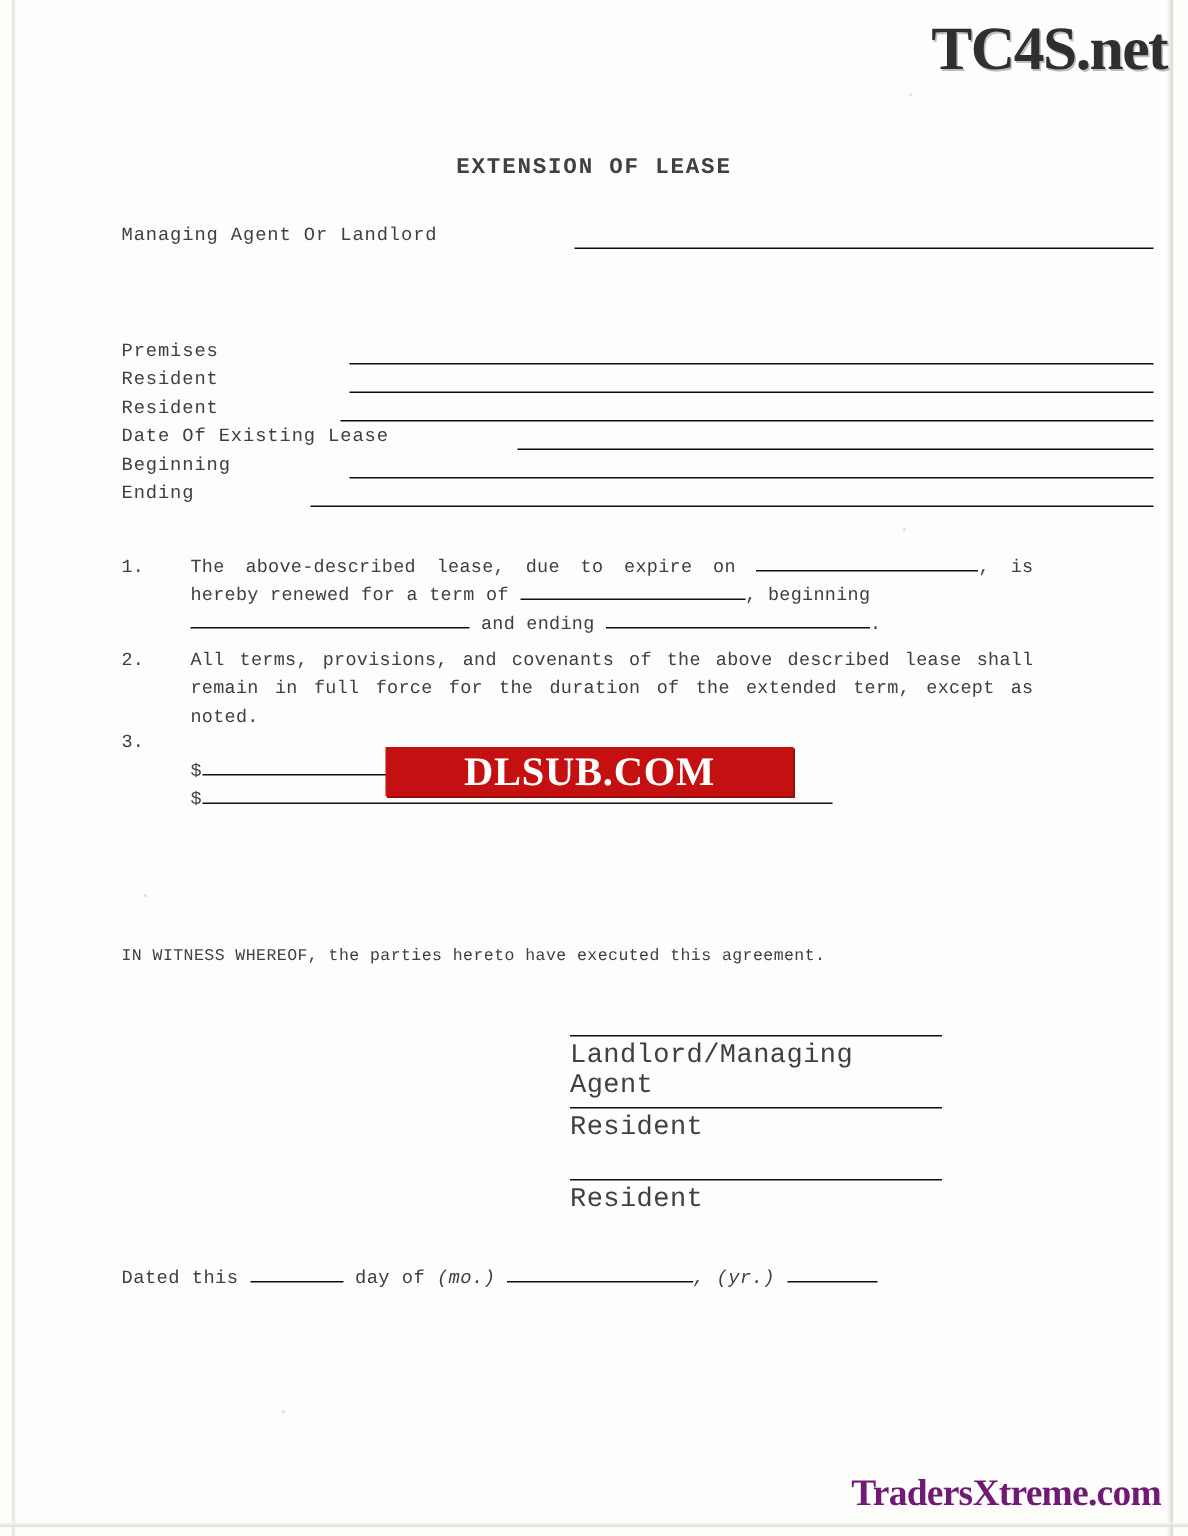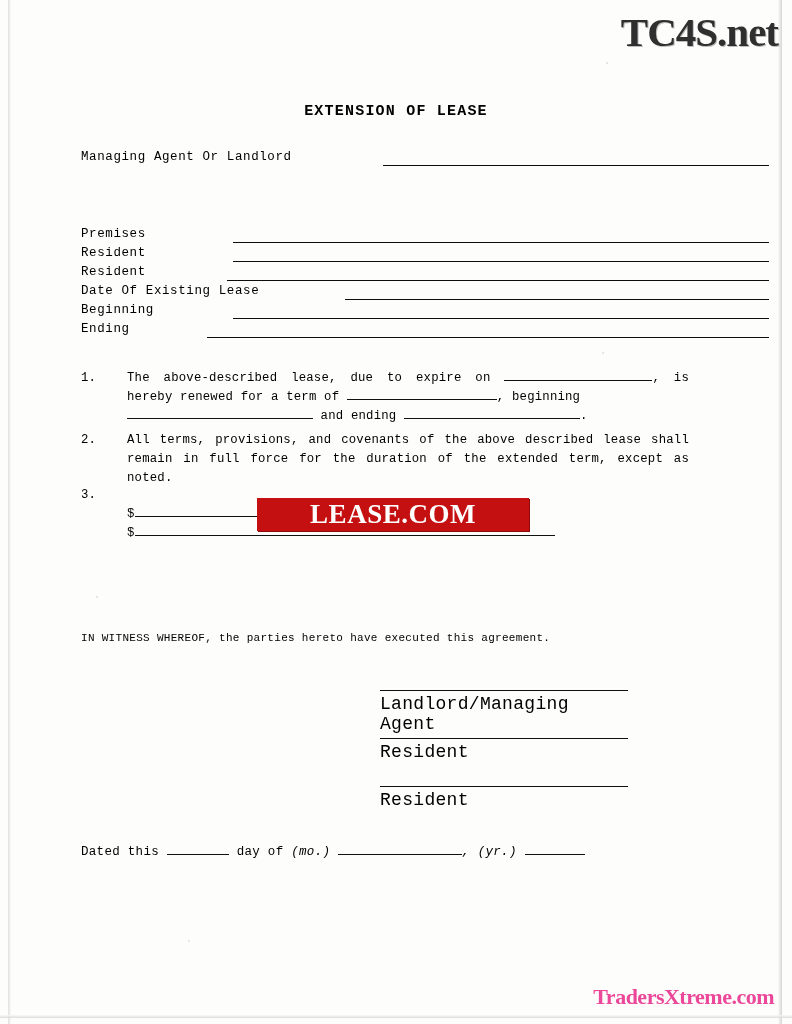--- a/index.html
+++ b/index.html
@@ -45,21 +45,21 @@
     background: linear-gradient(to bottom, #fbfbf9, #d5d5d1);
     opacity: .8;
   }
 
   
   #doc {
     position: absolute;
     left: 0; top: 0;
     width: 792px;
     height: 1024px;
-    color: #000000;
+    color: #404040;
     text-decoration: underline;
   }
 
   .doc-title {
     position: absolute;
     left: 0; top: 103px;
     width: 792px;
     text-align: center;
     font-size: 15px;
     font-weight: bold;
@@ -159,23 +159,23 @@
     font-weight: bold;
     color: #2f2f2f;
     letter-spacing: -1px;
     text-shadow: 1px 1px 0 #bdbdbd;
   }
   #wm-traders {
     position: absolute;
     right: 18px;
     bottom: 14px;
     font-family: "Liberation Serif", serif;
-    font-size: 22px;
+    font-size: 25px;
     font-weight: bold;
-    color: #ec4899;
+    color: #701a75;
     letter-spacing: -.5px;
   }
   #wm-dlsub {
     position: absolute;
     left: 257px;
     top: 498px;
     width: 272px;
     height: 33px;
     background: #c41010;
     color: #ffffff;
@@ -293,14 +293,14 @@
     <span class="inline-rule" style="width:62px;"></span>
     <span>day of</span>
     <i>(mo.)</i>
     <span class="inline-rule" style="width:124px;"></span><i>, (yr.)</i>
     <span class="inline-rule" style="width:60px;"></span>
   </div>
 
 </div>
 
 <div id="wm-tc4s">TC4S.net</div>
-<div id="wm-dlsub">LEASE.COM</div>
+<div id="wm-dlsub">DLSUB.COM</div>
 <div id="wm-traders">TradersXtreme.com</div>
 
 </body></html>

